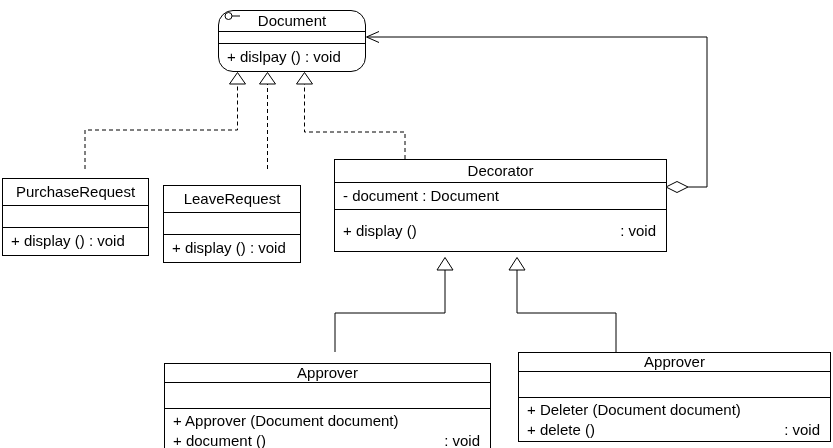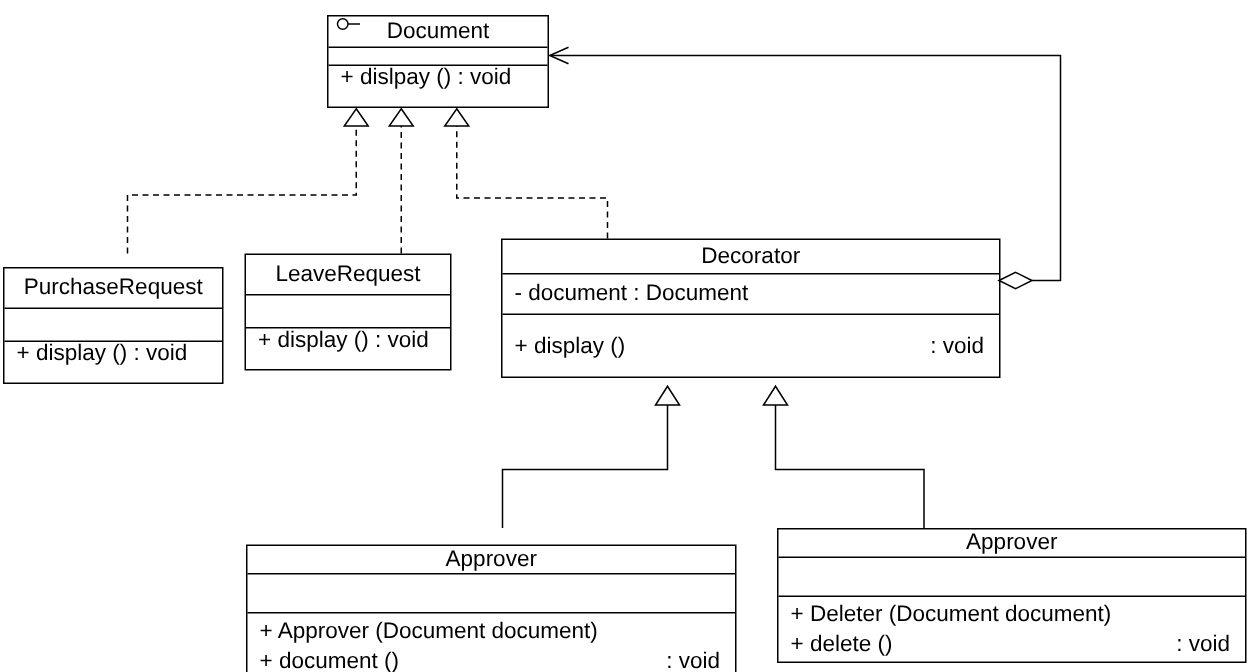--- a/index.html
+++ b/index.html
@@ -33,20 +33,21 @@
   .uml-row { border-bottom: 1px solid #000000; overflow: hidden; }
   .uml-row.last { border-bottom: none; flex: 1 1 auto; }
   .uml-title {
     display: flex;
     align-items: center;
     justify-content: center;
     text-align: center;
   }
   .uml-single {
     display: flex;
+    align-items: center;
   }
   .uml-text { padding-left: 8px; white-space: nowrap; }
   .uml-attr {
     display: flex;
     align-items: center;
   }
   .uml-methods2 {
     display: flex;
     flex-direction: column;
     justify-content: center;
@@ -57,41 +58,41 @@
     padding: 0 10px 0 8px;
     line-height: 20px;
     white-space: nowrap;
   }
 </style>
 </head>
 <body>
 
 <div class="canvas">
 
-  <div class="uml-class" style="left:218px; top:10px; width:148px; height:62px;">
+  <div class="uml-class" style="left:218px; top:10px; width:148px; height:62px;border-radius:15px;">
     <div class="uml-row uml-title" style="height:21px;">
       <span>Document</span>
     </div>
     <div class="uml-row" style="height:12px;"></div>
     <div class="uml-row last uml-single">
       <span class="uml-text">+ dislpay () : void</span>
     </div>
   </div>
 
   <div class="uml-class" style="left:2px; top:178px; width:147px; height:78px;">
     <div class="uml-row uml-title" style="height:27px;">
       <span>PurchaseRequest</span>
     </div>
     <div class="uml-row" style="height:22px;"></div>
     <div class="uml-row last uml-single">
       <span class="uml-text">+ display () : void</span>
     </div>
   </div>
 
-  <div class="uml-class" style="left:163px; top:169px; width:138px; height:78px;">
+  <div class="uml-class" style="left:163px; top:185px; width:138px; height:78px;">
     <div class="uml-row uml-title" style="height:27px;">
       <span>LeaveRequest</span>
     </div>
     <div class="uml-row" style="height:22px;"></div>
     <div class="uml-row last uml-single">
       <span class="uml-text">+ display () : void</span>
     </div>
   </div>
 
   <div class="uml-class" style="left:334px; top:159px; width:333px; height:93px;">

